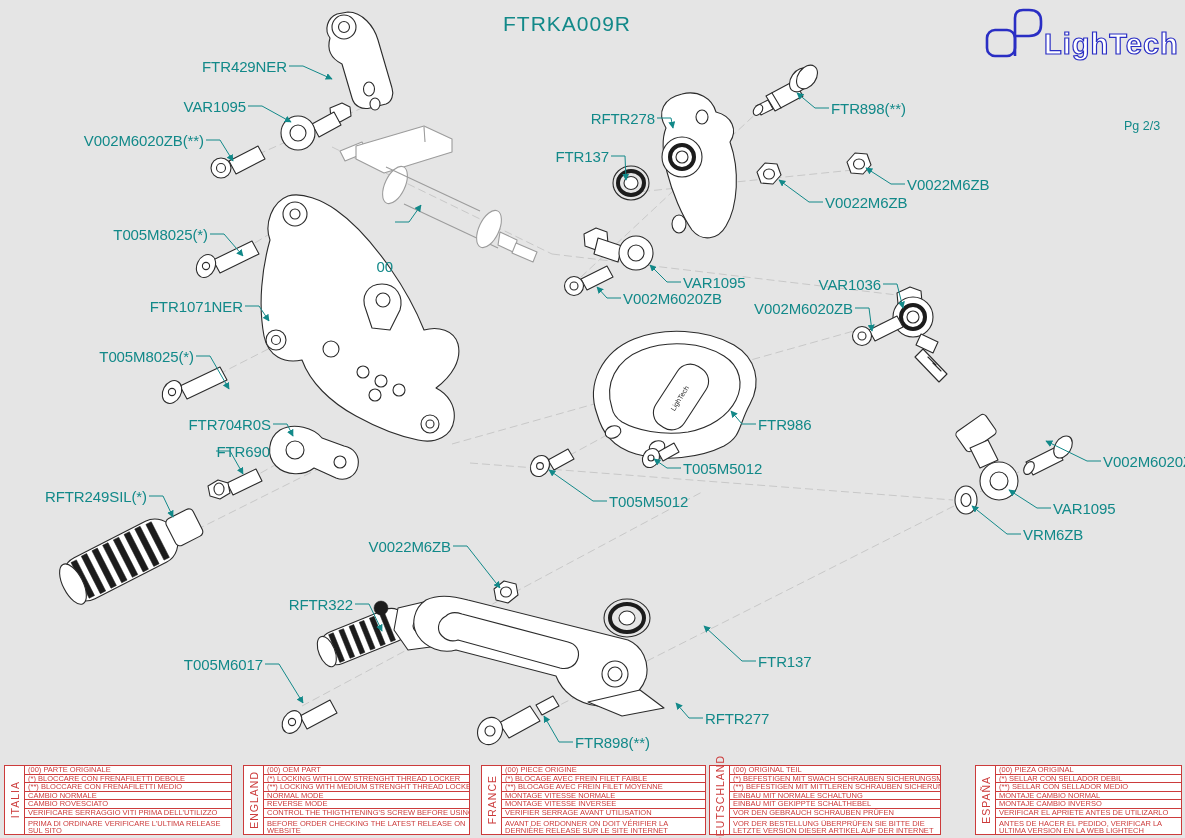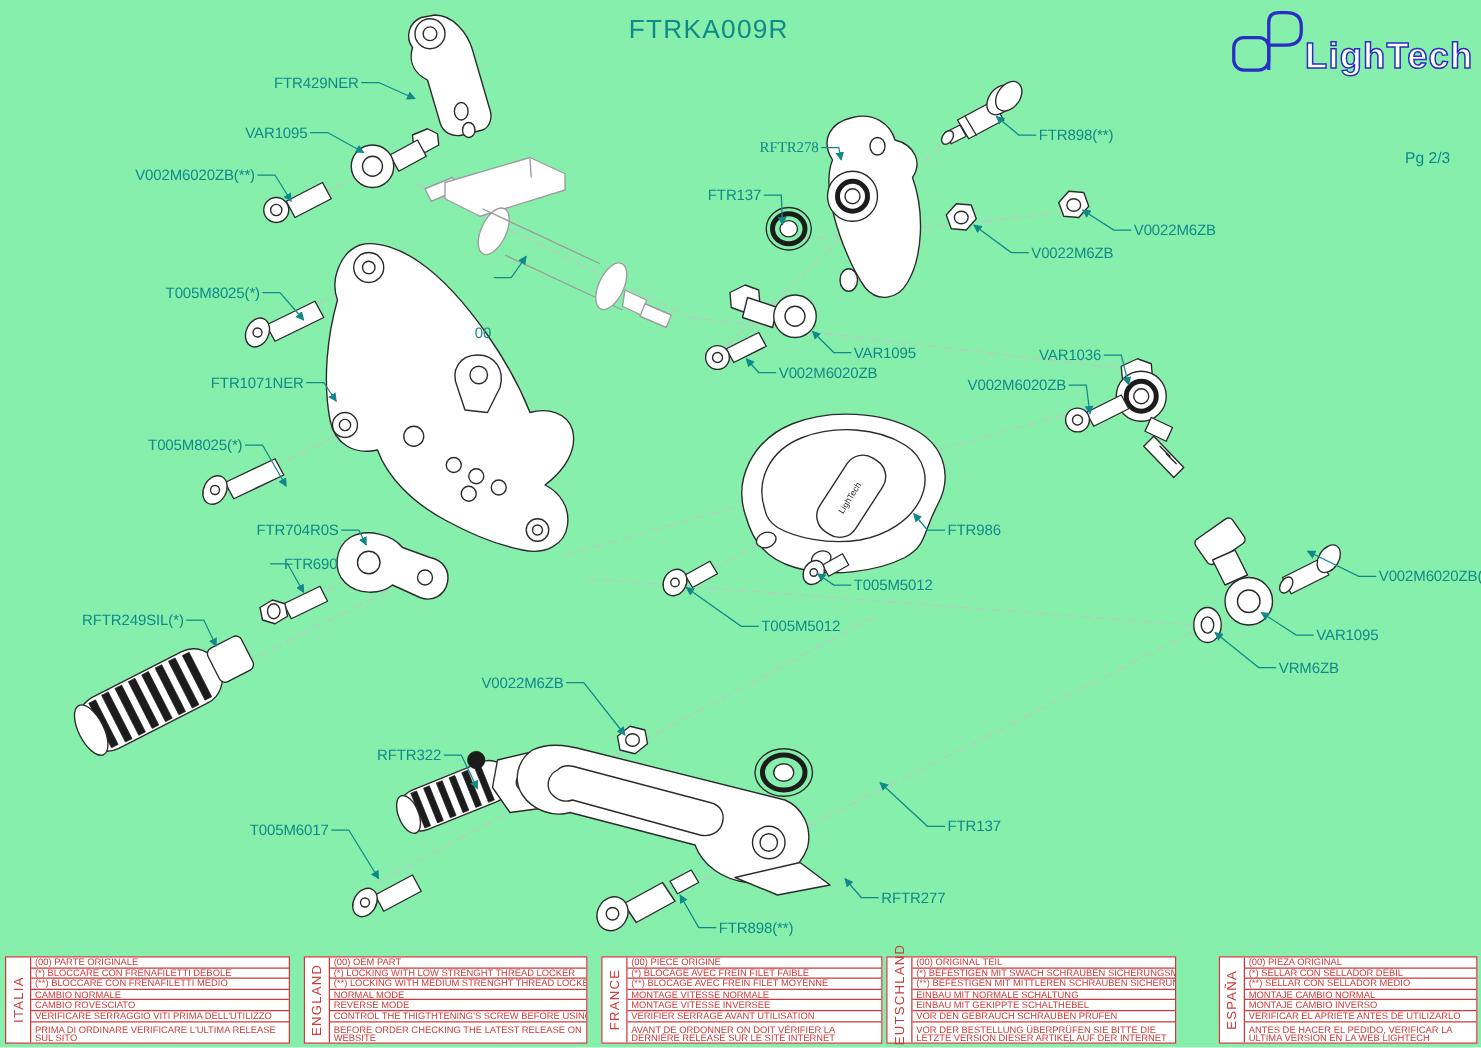--- a/index.html
+++ b/index.html
@@ -1,30 +1,30 @@
 <!DOCTYPE html>
 <html><head>
 <meta charset="utf-8">
 <style>
   html,body{margin:0;padding:0;background:#fff}
-  .page{position:relative;width:1185px;height:838px;background:#86efac;overflow:hidden;
+  .page{position:relative;width:1185px;height:838px;background:#e5e5e5;overflow:hidden;
         font-family:"Liberation Sans",sans-serif}
   .title{position:absolute;left:503px;top:12px;font-size:21px;color:#128989;letter-spacing:1px}
   .pg{position:absolute;left:1124px;top:119px;font-size:12.5px;color:#128989}
   .logo{position:absolute;left:983px;top:6px}
   svg.layer{position:absolute;left:0;top:0}
   .part{fill:#fff;stroke:#2b2b2b;stroke-width:1.1;stroke-linejoin:round;stroke-linecap:round}
   .thin{fill:none;stroke:#2b2b2b;stroke-width:1.1;stroke-linecap:round}
   .dark{fill:#1c1c1c;stroke:#1c1c1c;stroke-width:0.5}
   .ring{fill:none;stroke:#1c1c1c;stroke-width:4}
   .oemp{fill:#fff;stroke:#9c9c9c;stroke-width:1.1;stroke-linejoin:round}
   .oeml{fill:none;stroke:#9c9c9c;stroke-width:1.1}
   .axis{stroke:#c4c4c4;stroke-dasharray:8 4;stroke-width:0.9;fill:none}
   .leader{fill:none;stroke:#128989;stroke-width:1}
-  .plabel{position:absolute;transform:translateY(-50%);font-size:12px;color:#128989;
+  .plabel{position:absolute;transform:translateY(-50%);font-size:15px;color:#128989;
           white-space:nowrap;letter-spacing:-0.1px}
   .ntable{position:absolute;border:1px solid #cc3b3b;display:flex;color:#cc3b3b;box-sizing:border-box;background:#fff}
   .ntable .lang{width:19px;border-right:1px solid #cc3b3b;display:flex;align-items:center;justify-content:center}
   .ntable .lang span{transform:rotate(180deg);writing-mode:vertical-rl;font-size:10.5px;letter-spacing:1px}
   .ntable .rows{flex:1;display:flex;flex-direction:column;min-width:0}
   .ntable .row{font-size:7.5px;line-height:7.8px;height:7.6px;padding-left:3px;
                border-bottom:1px solid #cc3b3b;white-space:nowrap;overflow:hidden}
   .ntable .row.last{flex:1;border-bottom:none;white-space:normal;line-height:7.8px;padding-top:2px;overflow:hidden}
 </style>
 </head>
@@ -355,21 +355,21 @@
       <div class="plabel" style="top: 664px; right: 922px;">T005M6017</div>
       <div class="plabel" style="top: 604px; right: 832px; text-align: center;">RFTR322</div>
       <div class="plabel" style="top: 546px; right: 734px;">V0022M6ZB</div>
       <div class="plabel" style="top: 501px; left: 609px;">T005M5012</div>
       <div class="plabel" style="top: 468px; left: 683px;">T005M5012</div>
       <div class="plabel" style="top: 424px; left: 758px; text-align: right;">FTR986</div>
       <div class="plabel" style="top: 222px; right: 792px; margin-top: 44px;">00</div>
       <div class="plabel" style="top: 298px; left: 623px;">V002M6020ZB</div>
       <div class="plabel" style="top: 282px; left: 683px;">VAR1095</div>
       <div class="plabel" style="top: 156px; right: 576px;">FTR137</div>
-      <div class="plabel" style="top: 118px; right: 530px; font-family: Liberation Serif, serif;">RFTR278</div>
+      <div class="plabel" style="top: 118px; right: 530px;">RFTR278</div>
       <div class="plabel" style="top: 108px; left: 831px;">FTR898(**)</div>
       <div class="plabel" style="top: 184px; left: 907px;">V0022M6ZB</div>
       <div class="plabel" style="top: 202px; left: 825px;">V0022M6ZB</div>
       <div class="plabel" style="top: 284px; right: 304px;">VAR1036</div>
       <div class="plabel" style="top: 308px; right: 332px;">V002M6020ZB</div>
       <div class="plabel" style="top: 461px; left: 1103px;">V002M6020ZB(**)</div>
       <div class="plabel" style="top: 508px; left: 1053px;">VAR1095</div>
       <div class="plabel" style="top: 534px; left: 1023px;">VRM6ZB</div>
       <div class="plabel" style="top: 661px; left: 758px;">FTR137</div>
       <div class="plabel" style="top: 718px; left: 705px;">RFTR277</div>

